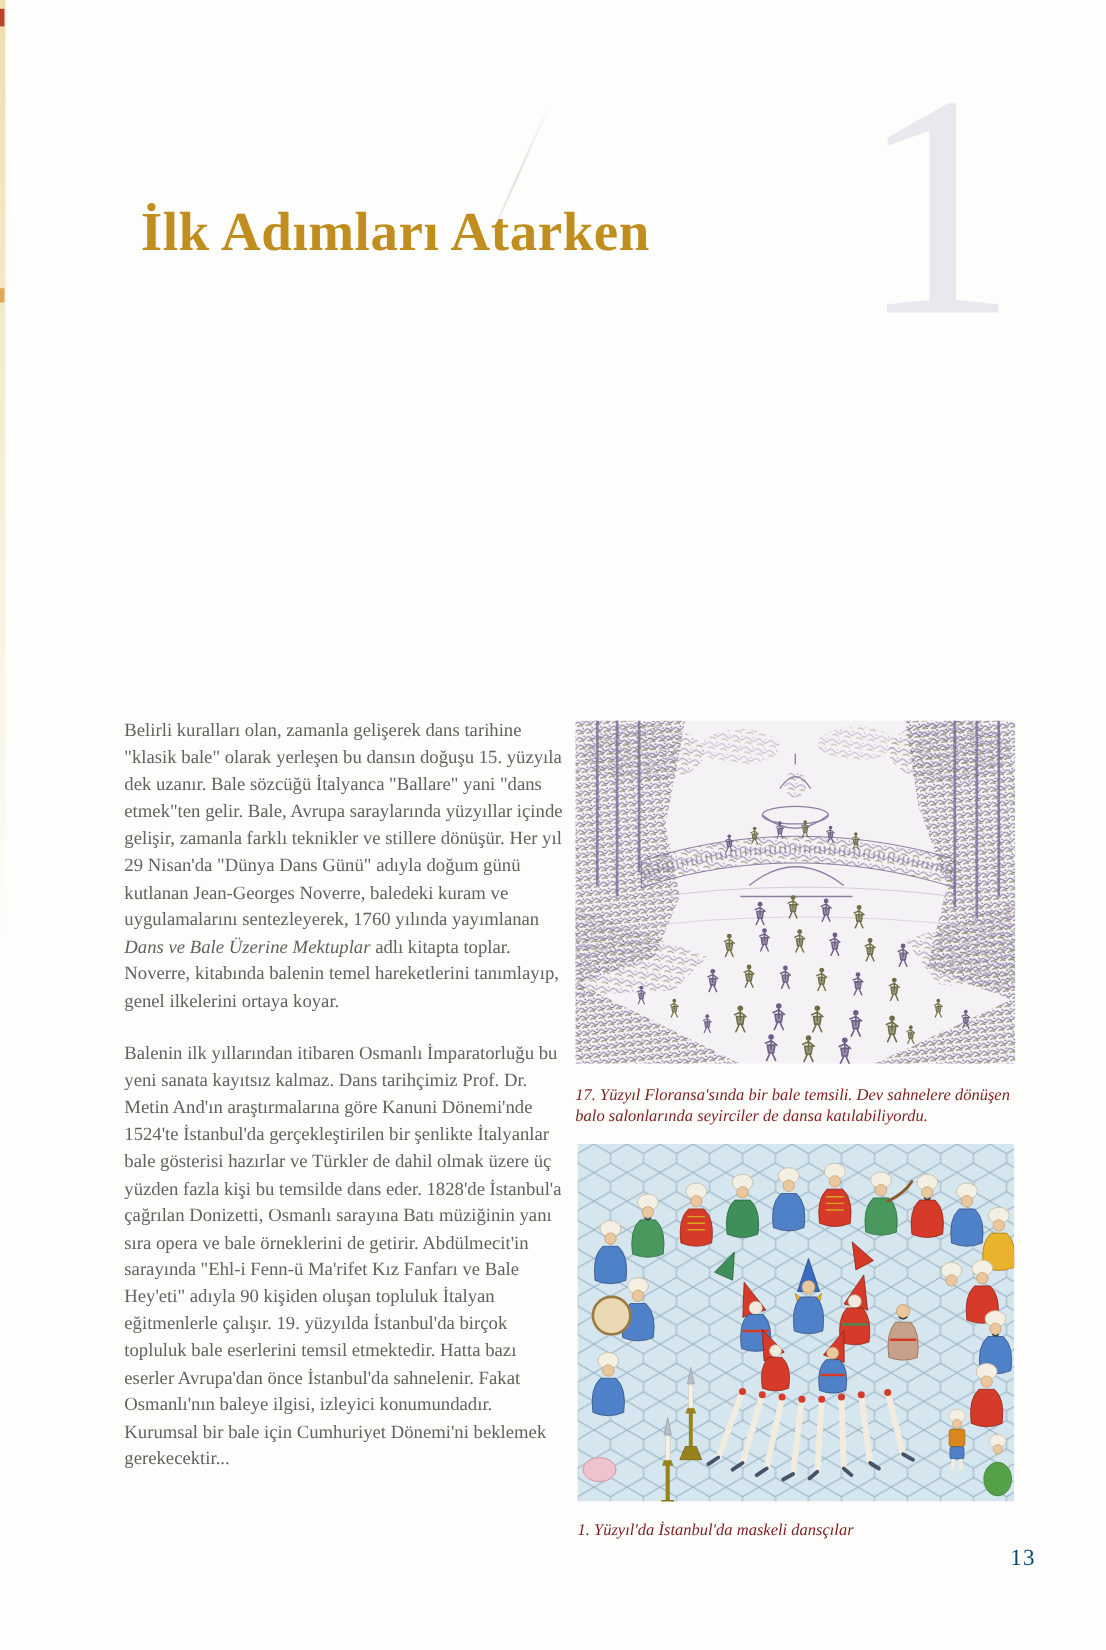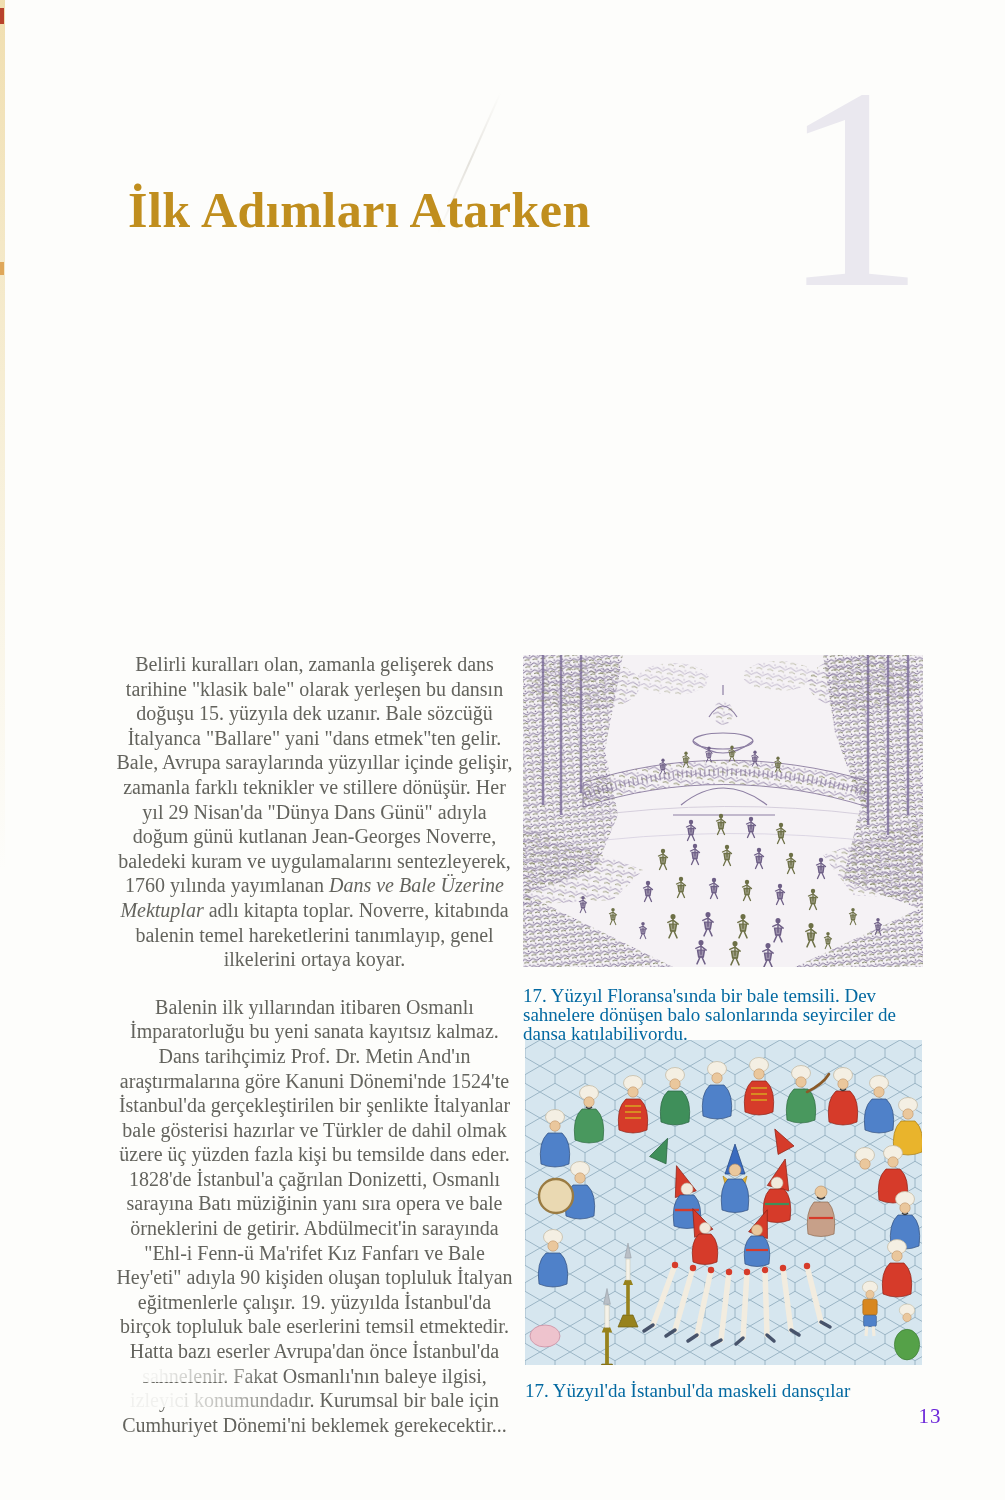--- a/index.html
+++ b/index.html
@@ -13,36 +13,36 @@
     font-size:50px;font-weight:bold;letter-spacing:.5px;
     color:#c08e1e;
   }
   .chapter-num{
     position:absolute;left:768px;top:66px;width:170px;
     font-size:288px;line-height:.85;text-align:center;
     color:#eae8ef;user-select:none;
   }
   .article{
     position:absolute;left:113px;top:652px;width:403px;
-    font-size:20px;line-height:24.6px;color:#63635d;
-    text-align:center;
+    font-size:17px;line-height:24.6px;color:#63635d;
+    text-align:left;
   }
   .article p{margin:0 0 23px 0;}
   .article em{font-style:italic;}
   figure{margin:0;padding:0;}
   .fig1{position:absolute;left:523px;top:655px;width:400px;}
   .fig2{position:absolute;left:525px;top:1040px;width:397px;}
   .figcap{
     display:block;margin-top:15px;width:408px;
-    font-size:19px;line-height:19px;color:#0369a1;
+    font-size:15px;font-style:italic;line-height:19px;color:#7f1d1d;
   }
   .fig2 .figcap{margin-top:12px;}
   .page-num{
     position:absolute;left:898px;top:1404px;width:64px;text-align:center;
-    font-size:21px;letter-spacing:1px;color:#6d28d9;
+    font-size:21px;letter-spacing:1px;color:#0c4a6e;
   }
   .edge-strip{
     position:absolute;left:0;top:0;width:5px;height:870px;
     background:linear-gradient(to bottom,#eed9a2 0%,#f5ebcd 45%,rgba(250,246,235,0) 100%);
     opacity:.85;
   }
   .edge-mark-red{position:absolute;left:0;top:8px;width:4px;height:16px;background:#b8422c;}
   .edge-mark-orange{position:absolute;left:0;top:262px;width:4px;height:13px;background:#d9963f;opacity:.8;}
   .crease{
     position:absolute;left:468px;top:86px;width:2px;height:155px;
@@ -357,16 +357,16 @@
           <rect x="-8" y="14" width="16" height="14" rx="2" fill="#4f81c9" stroke="#33507e" stroke-width="0.7"></rect>
           <path d="M-4,28 L-5,40 M4,28 L5,40" stroke="#f2ecdf" stroke-width="4"></path>
         </g>
       <g transform="translate(382,292) scale(0.9)">
           <use href="#thead" transform="translate(0,-18) scale(0.9)"></use>
           <ellipse cx="0" cy="14" rx="14" ry="17" fill="#55a148" stroke="#3f7d36" stroke-width="0.8"></ellipse>
         </g>
       <use href="#thead" transform="translate(340,122)"></use>
     </g>
   </svg>
-  <figcaption class="figcap">17. Yüzyıl'da İstanbul'da maskeli dansçılar</figcaption>
+  <figcaption class="figcap">1. Yüzyıl'da İstanbul'da maskeli dansçılar</figcaption>
 </figure>
 
 <div class="page-num">13</div>
 
 </body></html>

